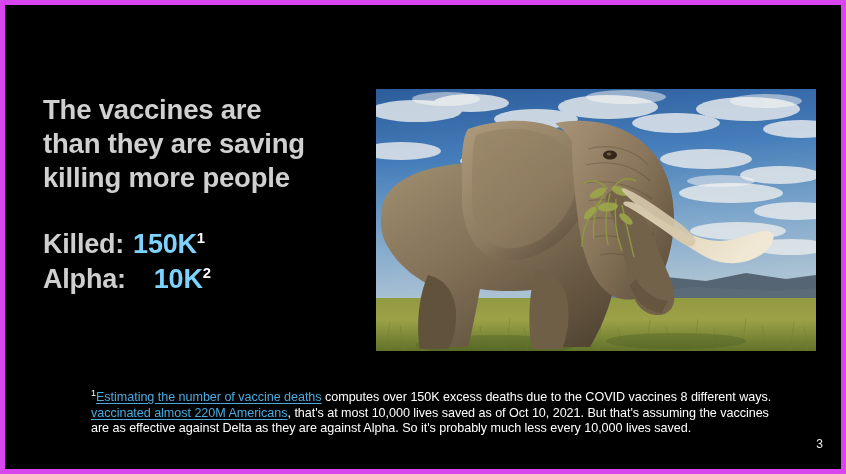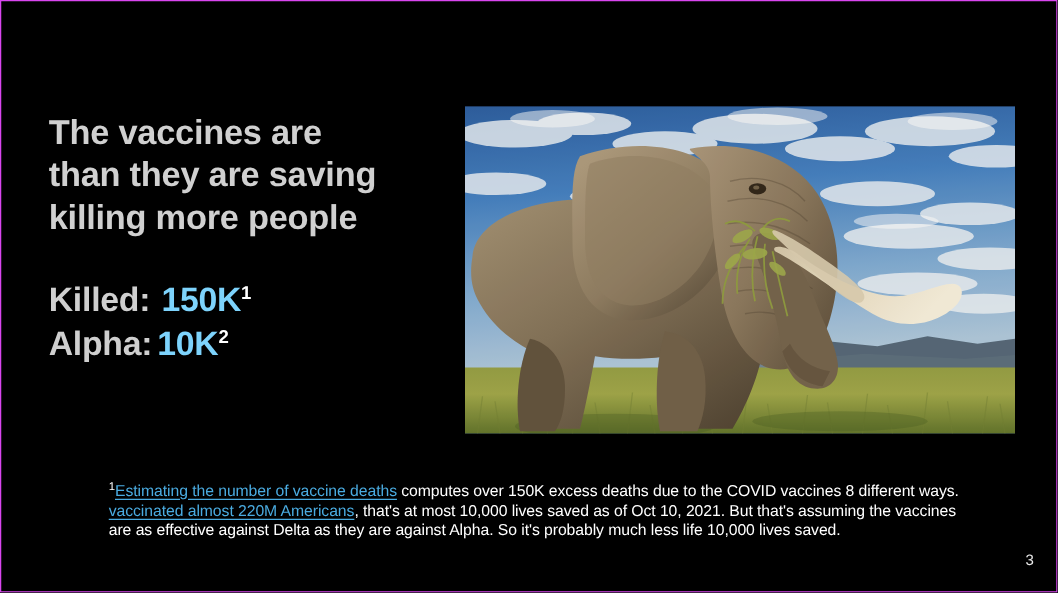--- a/index.html
+++ b/index.html
@@ -14,21 +14,21 @@
     font-family: "Liberation Sans", sans-serif;
   }
 
   
   .slide {
     position: relative;
     width: 846px;
     height: 474px;
     box-sizing: border-box;
     background: #000000;
-    border: 1px solid #d946ef;
+    border: 5px solid #d946ef;
     overflow: hidden;
   }
 
   
   .headline {
     position: absolute;
     left: 38px;
     top: 88px;
     width: 320px;
     font-size: 27.5px;
@@ -54,21 +54,21 @@
   .stat-row { display: block; white-space: nowrap; }
   .stat-label {
     display: inline-block;
     color: #cfcfcf;
   }
   .stat-value {
     display: inline-block;
     color: #7dd3fc;
     margin-left: 9px;
   }
-  .stat-row.saved .stat-value { margin-left: 4px; text-align: center; }
+  .stat-row.saved .stat-value { margin-left: 28px; text-align: center; }
   .sup {
     font-size: 0.55em;
     vertical-align: super;
     line-height: 0;
     font-weight: bold;
     color: #ffffff;
   }
 
   
   .photo {
@@ -304,18 +304,18 @@
                  C314,160 304,154 292,144 C276,130 258,114 248,104 C244,100 246,98 250,100 Z" fill="#d6cbb0" opacity="0.9"></path>
       </g>
 
       <rect x="0" y="0" width="440" height="262" fill="#d9a24a" opacity="0.05"></rect>
     </svg>
   </div>
 
   <div class="footnotes">
     <span class="fn-line"><span class="fn-sup">1</span><a class="fn-link" href="#">Estimating the number of vaccine deaths</a><span> computes over 150K excess deaths due to the COVID vaccines 8 different ways.</span></span>
     <span class="fn-line"><a class="fn-link" href="#">vaccinated almost 220M Americans</a><span>, that's at most 10,000 lives saved as of Oct 10, 2021. But that's assuming the vaccines</span></span>
-    <span class="fn-line"><span>are as effective against Delta as they are against Alpha. So it's probably much less life 10,000 lives saved.</span></span>
+    <span class="fn-line"><span>are as effective against Delta as they are against Alpha. So it's probably much less every 10,000 lives saved.</span></span>
   </div>
 
   <div class="page-number">3</div>
 
 </div>
 
 </body></html>

